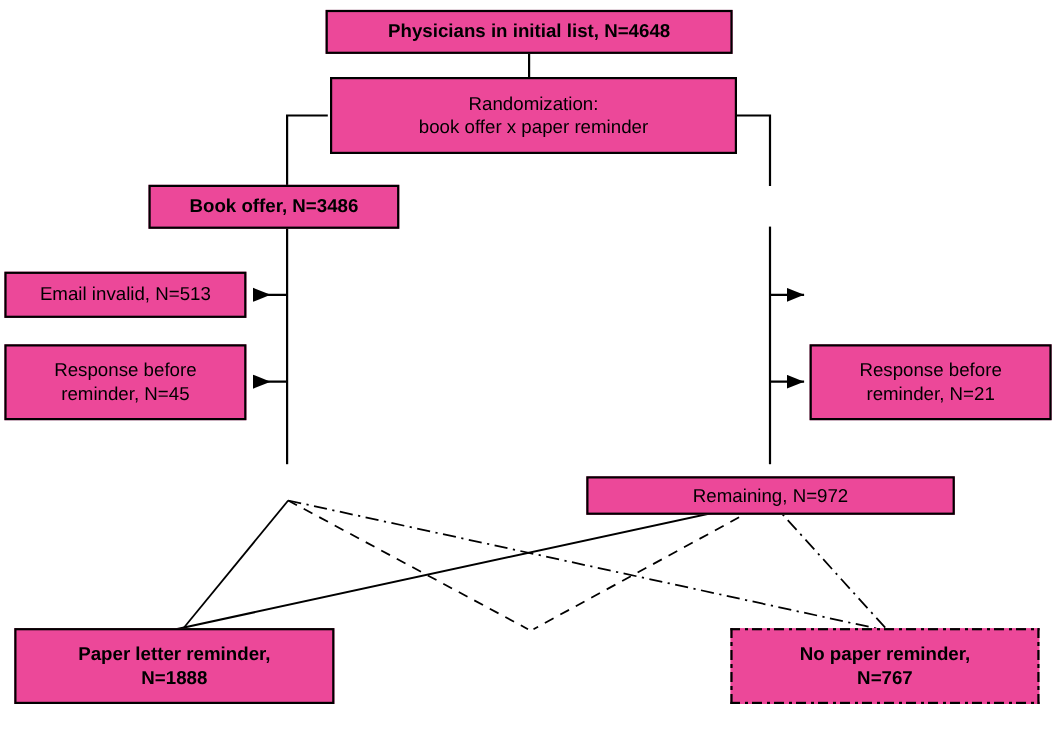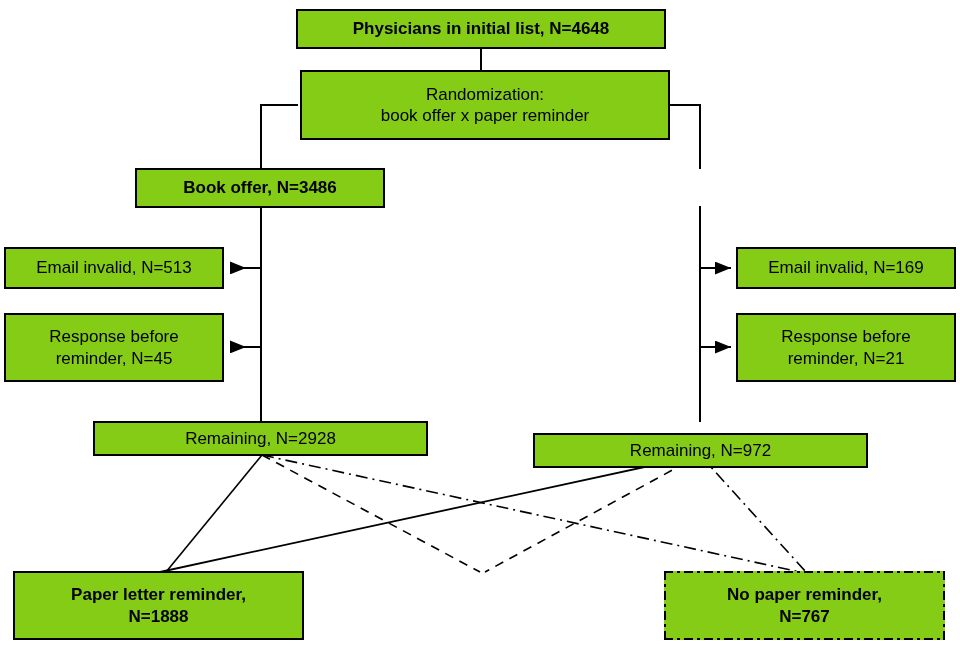--- a/index.html
+++ b/index.html
@@ -18,21 +18,21 @@
   svg.connectors {
     position: absolute;
     left: 0;
     top: 0;
     width: 960px;
     height: 672px;
   }
   .node {
     position: absolute;
     box-sizing: border-box;
-    background: #84cc16;
+    background: #ec4899;
     display: flex;
     align-items: center;
     justify-content: center;
     text-align: center;
     color: #000000;
     line-height: 1.25;
   }
   .node .node-text {
     display: block;
     width: 100%;
@@ -103,46 +103,40 @@
 
   <div class="node border-solid bold fs-17" style="left:296px; top:9px; width:370px; height:40px;">
     <span class="node-text">Physicians in initial list, N=4648</span>
   </div>
 
   <div class="node border-solid normal fs-17" style="left:300px; top:70px; width:370px; height:70px;">
     <span class="node-text">Randomization:
 book offer x paper reminder</span>
   </div>
 
-  <div class="node border-solid bold fs-17" style="left:135px; top:168px; width:250px; height:40px;">
+  <div class="node border-solid bold fs-17" style="left:135px; top:168px; width:228px; height:40px;">
     <span class="node-text">Book offer, N=3486</span>
   </div>
 
 
   <div class="node border-solid normal fs-17" style="left:4px; top:247px; width:220px; height:42px;">
     <span class="node-text">Email invalid, N=513</span>
   </div>
 
-  <div class="node border-solid normal fs-17" style="left:736px; top:247px; width:220px; height:42px;">
-    <span class="node-text">Email invalid, N=169</span>
-  </div>
 
   <div class="node border-solid normal fs-17" style="left:4px; top:313px; width:220px; height:69px;">
     <span class="node-text">Response before
 reminder, N=45</span>
   </div>
 
   <div class="node border-solid normal fs-17" style="left:736px; top:313px; width:220px; height:69px;">
     <span class="node-text">Response before
 reminder, N=21</span>
   </div>
 
-  <div class="node border-solid normal fs-17" style="left:93px; top:421px; width:335px; height:35px;">
-    <span class="node-text">Remaining, N=2928</span>
-  </div>
 
   <div class="node border-solid normal fs-17" style="left:533px; top:433px; width:335px; height:35px;">
     <span class="node-text">Remaining, N=972</span>
   </div>
 
   <div class="node border-solid bold fs-17" style="left:13px; top:571px; width:291px; height:69px;">
     <span class="node-text">Paper letter reminder,
 N=1888</span>
   </div>
 

